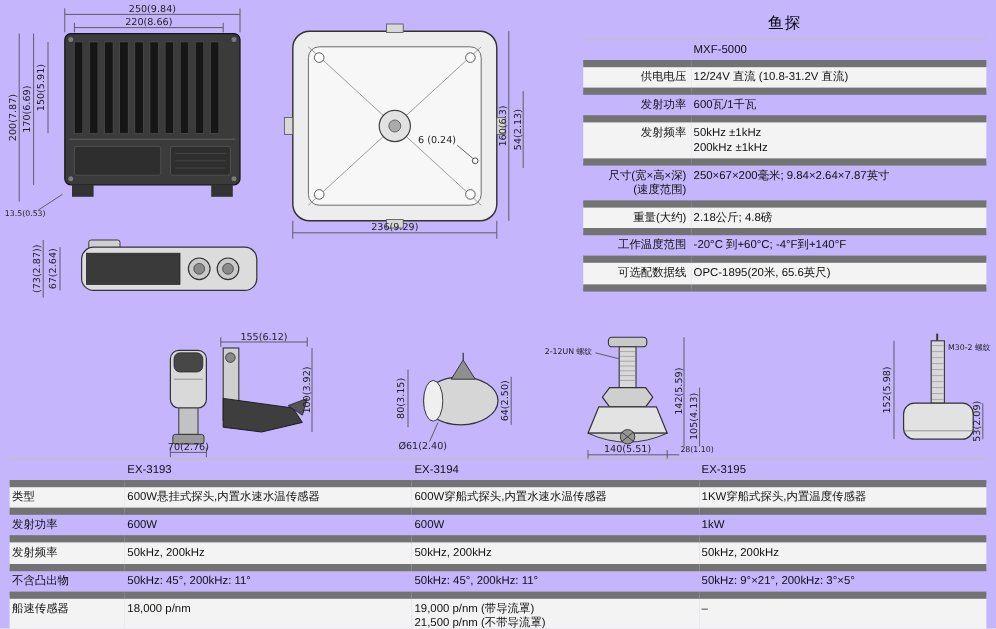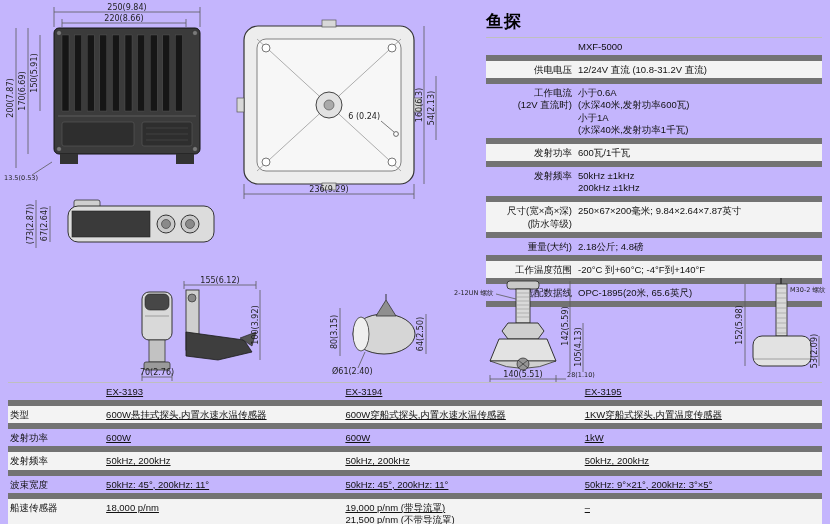--- a/index.html
+++ b/index.html
@@ -4,31 +4,31 @@
 <style>
   *{margin:0;padding:0;box-sizing:border-box;}
   html,body{background:#fff;}
   body{width:830px;height:524px;position:relative;overflow:hidden;
        font-family:"Liberation Sans","DejaVu Sans",sans-serif;color:#1a1a1a;}
   .page{position:absolute;inset:0;background:#c4b5fd;}
   svg{position:absolute;overflow:visible;}
   .dim{stroke:#5a5a5a;stroke-width:0.8;fill:none;}
   .dimtxt{font-size:8px;fill:#222;font-family:"DejaVu Sans",sans-serif;}
   .dimtxt.small{font-size:6.5px;}
-  .sec-title{font-size:17px;font-weight:bold;color:#000;letter-spacing:1px;margin-bottom:4px;}
+  .sec-title{font-size:13px;font-weight:normal;color:#000;letter-spacing:1px;margin-bottom:4px;text-align:center;}
   
   .spec-table{width:100%;border-collapse:collapse;border-top:1px solid #bfbfbf;}
   .spec-table td{border-bottom:6px solid #737373;font-size:9.5px;line-height:1.28;
                  padding:3px 4px 2px 2px;vertical-align:top;white-space:pre-line;color:#111;}
   .spec-table tr:nth-child(even) td{background:#f3f3f3;}
   .fishfinder-spec{position:absolute;left:486px;top:10px;width:336px;}
   .fishfinder-spec td.lbl{width:90px;text-align:right;}
   .transducer-spec{position:absolute;left:8px;top:382px;width:814px;}
   .transducer-spec td.lbl{width:96px;}
-  .transducer-spec td.val{width:239px;text-decoration:underline;}
+  .transducer-spec td.val{width:239px;}
 </style>
 </head>
 <body>
 
 <div class="page">
 
   <svg style="left:2px;top:2px;" width="230" height="188" viewBox="0 0 230 188">
 
     <line class="dim" x1="52" y1="10" x2="198" y2="10"></line>
     <line class="dim" x1="52" y1="5" x2="52" y2="25"></line>
@@ -126,39 +126,31 @@
       <tbody>
         <tr>
           <td class="lbl"></td>
           <td class="val">MXF-5000</td>
         </tr>
         <tr>
           <td class="lbl">供电电压</td>
           <td class="val">12/24V 直流 (10.8-31.2V 直流)</td>
         </tr>
         <tr>
-          <td class="lbl">工作电流
-(12V 直流时)</td>
-          <td class="val">小于0.6A
-(水深40米,发射功率600瓦)
-小于1A
-(水深40米,发射功率1千瓦)</td>
-        </tr>
-        <tr>
           <td class="lbl">发射功率</td>
           <td class="val">600瓦/1千瓦</td>
         </tr>
         <tr>
           <td class="lbl">发射频率</td>
           <td class="val">50kHz ±1kHz
 200kHz ±1kHz</td>
         </tr>
         <tr>
           <td class="lbl">尺寸(宽×高×深)
-(防水等级)</td>
+(速度范围)</td>
           <td class="val">250×67×200毫米;  9.84×2.64×7.87英寸</td>
         </tr>
         <tr>
           <td class="lbl">重量(大约)</td>
           <td class="val">2.18公斤;  4.8磅</td>
         </tr>
         <tr>
           <td class="lbl">工作温度范围</td>
           <td class="val">-20°C 到+60°C;  -4°F到+140°F</td>
         </tr>
@@ -284,21 +276,21 @@
           <td class="val">600W</td>
           <td class="val">1kW</td>
         </tr>
         <tr>
           <td class="lbl">发射频率</td>
           <td class="val">50kHz, 200kHz</td>
           <td class="val">50kHz, 200kHz</td>
           <td class="val">50kHz, 200kHz</td>
         </tr>
         <tr>
-          <td class="lbl">波束宽度</td>
+          <td class="lbl">不含凸出物</td>
           <td class="val">50kHz: 45°, 200kHz: 11°</td>
           <td class="val">50kHz: 45°, 200kHz: 11°</td>
           <td class="val">50kHz: 9°×21°, 200kHz: 3°×5°</td>
         </tr>
         <tr>
           <td class="lbl">船速传感器</td>
           <td class="val">18,000 p/nm</td>
           <td class="val">19,000 p/nm (带导流罩)
 21,500 p/nm (不带导流罩)</td>
           <td class="val">–</td>

